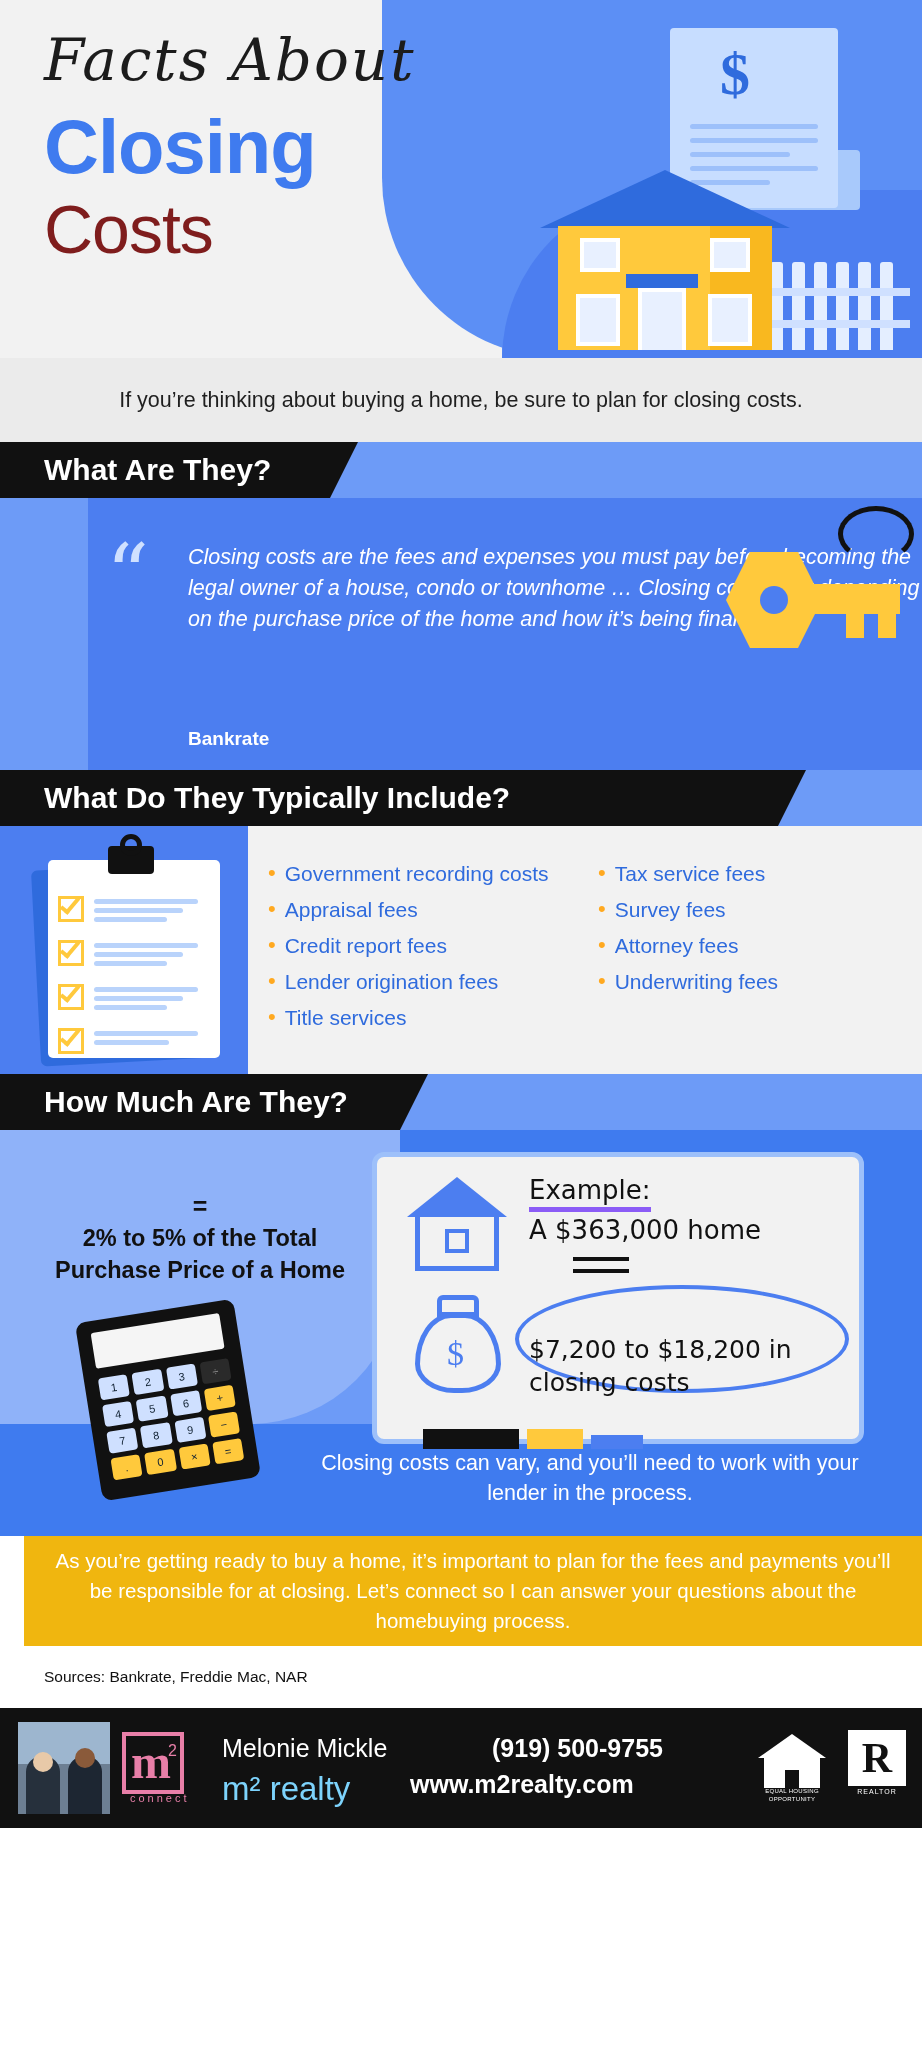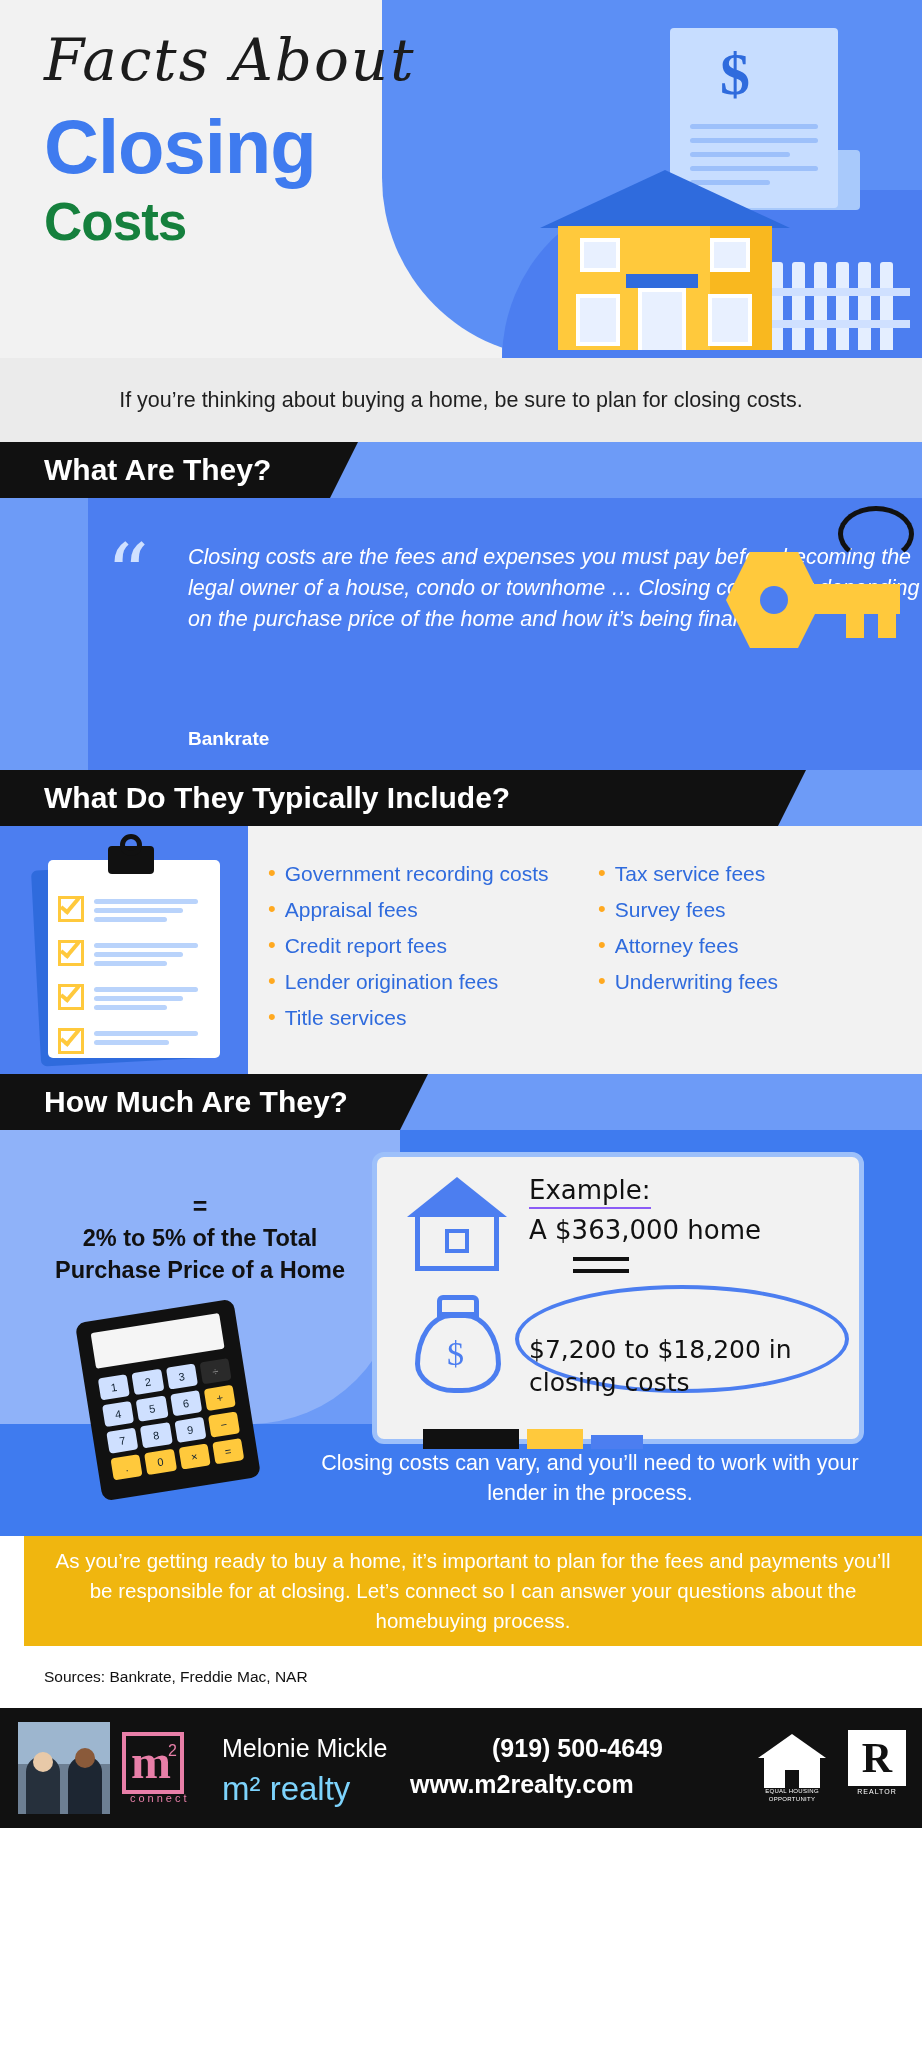--- a/index.html
+++ b/index.html
@@ -154,23 +154,23 @@
     left: 44px; top: 110px;
     font-size: 76px;
     font-weight: bold;
     color: #3f7bef;
     line-height: 0.98;
     letter-spacing: -1px;
   }
   .title-costs {
     position: absolute;
     left: 44px; top: 196px;
-    font-size: 53px;
-    font-weight: bold;
-    color: #15803d;
+    font-size: 68px;
+    font-weight: normal;
+    color: #7f1d1d;
     line-height: 0.98;
     letter-spacing: -1px;
   }
 
   
   .subhead {
     height: 84px;
     background: #ebebeb;
     display: flex;
     align-items: center;
@@ -517,21 +517,21 @@
     left: 44px; top: 52px;
     width: 24px; height: 24px;
     border: 4px solid #4c7ef0;
   }
   .wb-example {
     position: absolute;
     left: 152px; top: 18px;
     font-family: "DejaVu Sans", sans-serif;
     font-size: 26px;
     color: #111;
-    border-bottom: 2px solid #8b5cf6;
+    border-bottom: 5px solid #8b5cf6;
     padding-bottom: 2px;
   }
   .wb-home {
     position: absolute;
     left: 152px; top: 58px;
     font-family: "DejaVu Sans", sans-serif;
     font-size: 26px;
     color: #111;
   }
   .wb-eq {
@@ -1052,21 +1052,21 @@
 
     <div class="brand-m">
       <div class="box"></div>
       <div class="m">m</div>
       <div class="sup">2</div>
       <div class="realty">connect</div>
     </div>
 
     <div class="agent-name">Melonie Mickle</div>
     <div class="agent-co">m² realty</div>
-    <div class="agent-phone">(919) 500-4649</div>
+    <div class="agent-phone">(919) 500-9755</div>
     <div class="agent-web">www.m2realty.com</div>
 
     <div class="eho">
       <div class="roof"></div>
       <div class="bd"></div>
       <div class="dr"></div>
       <div class="cap">EQUAL HOUSING OPPORTUNITY</div>
     </div>
 
     <div class="realtor">

